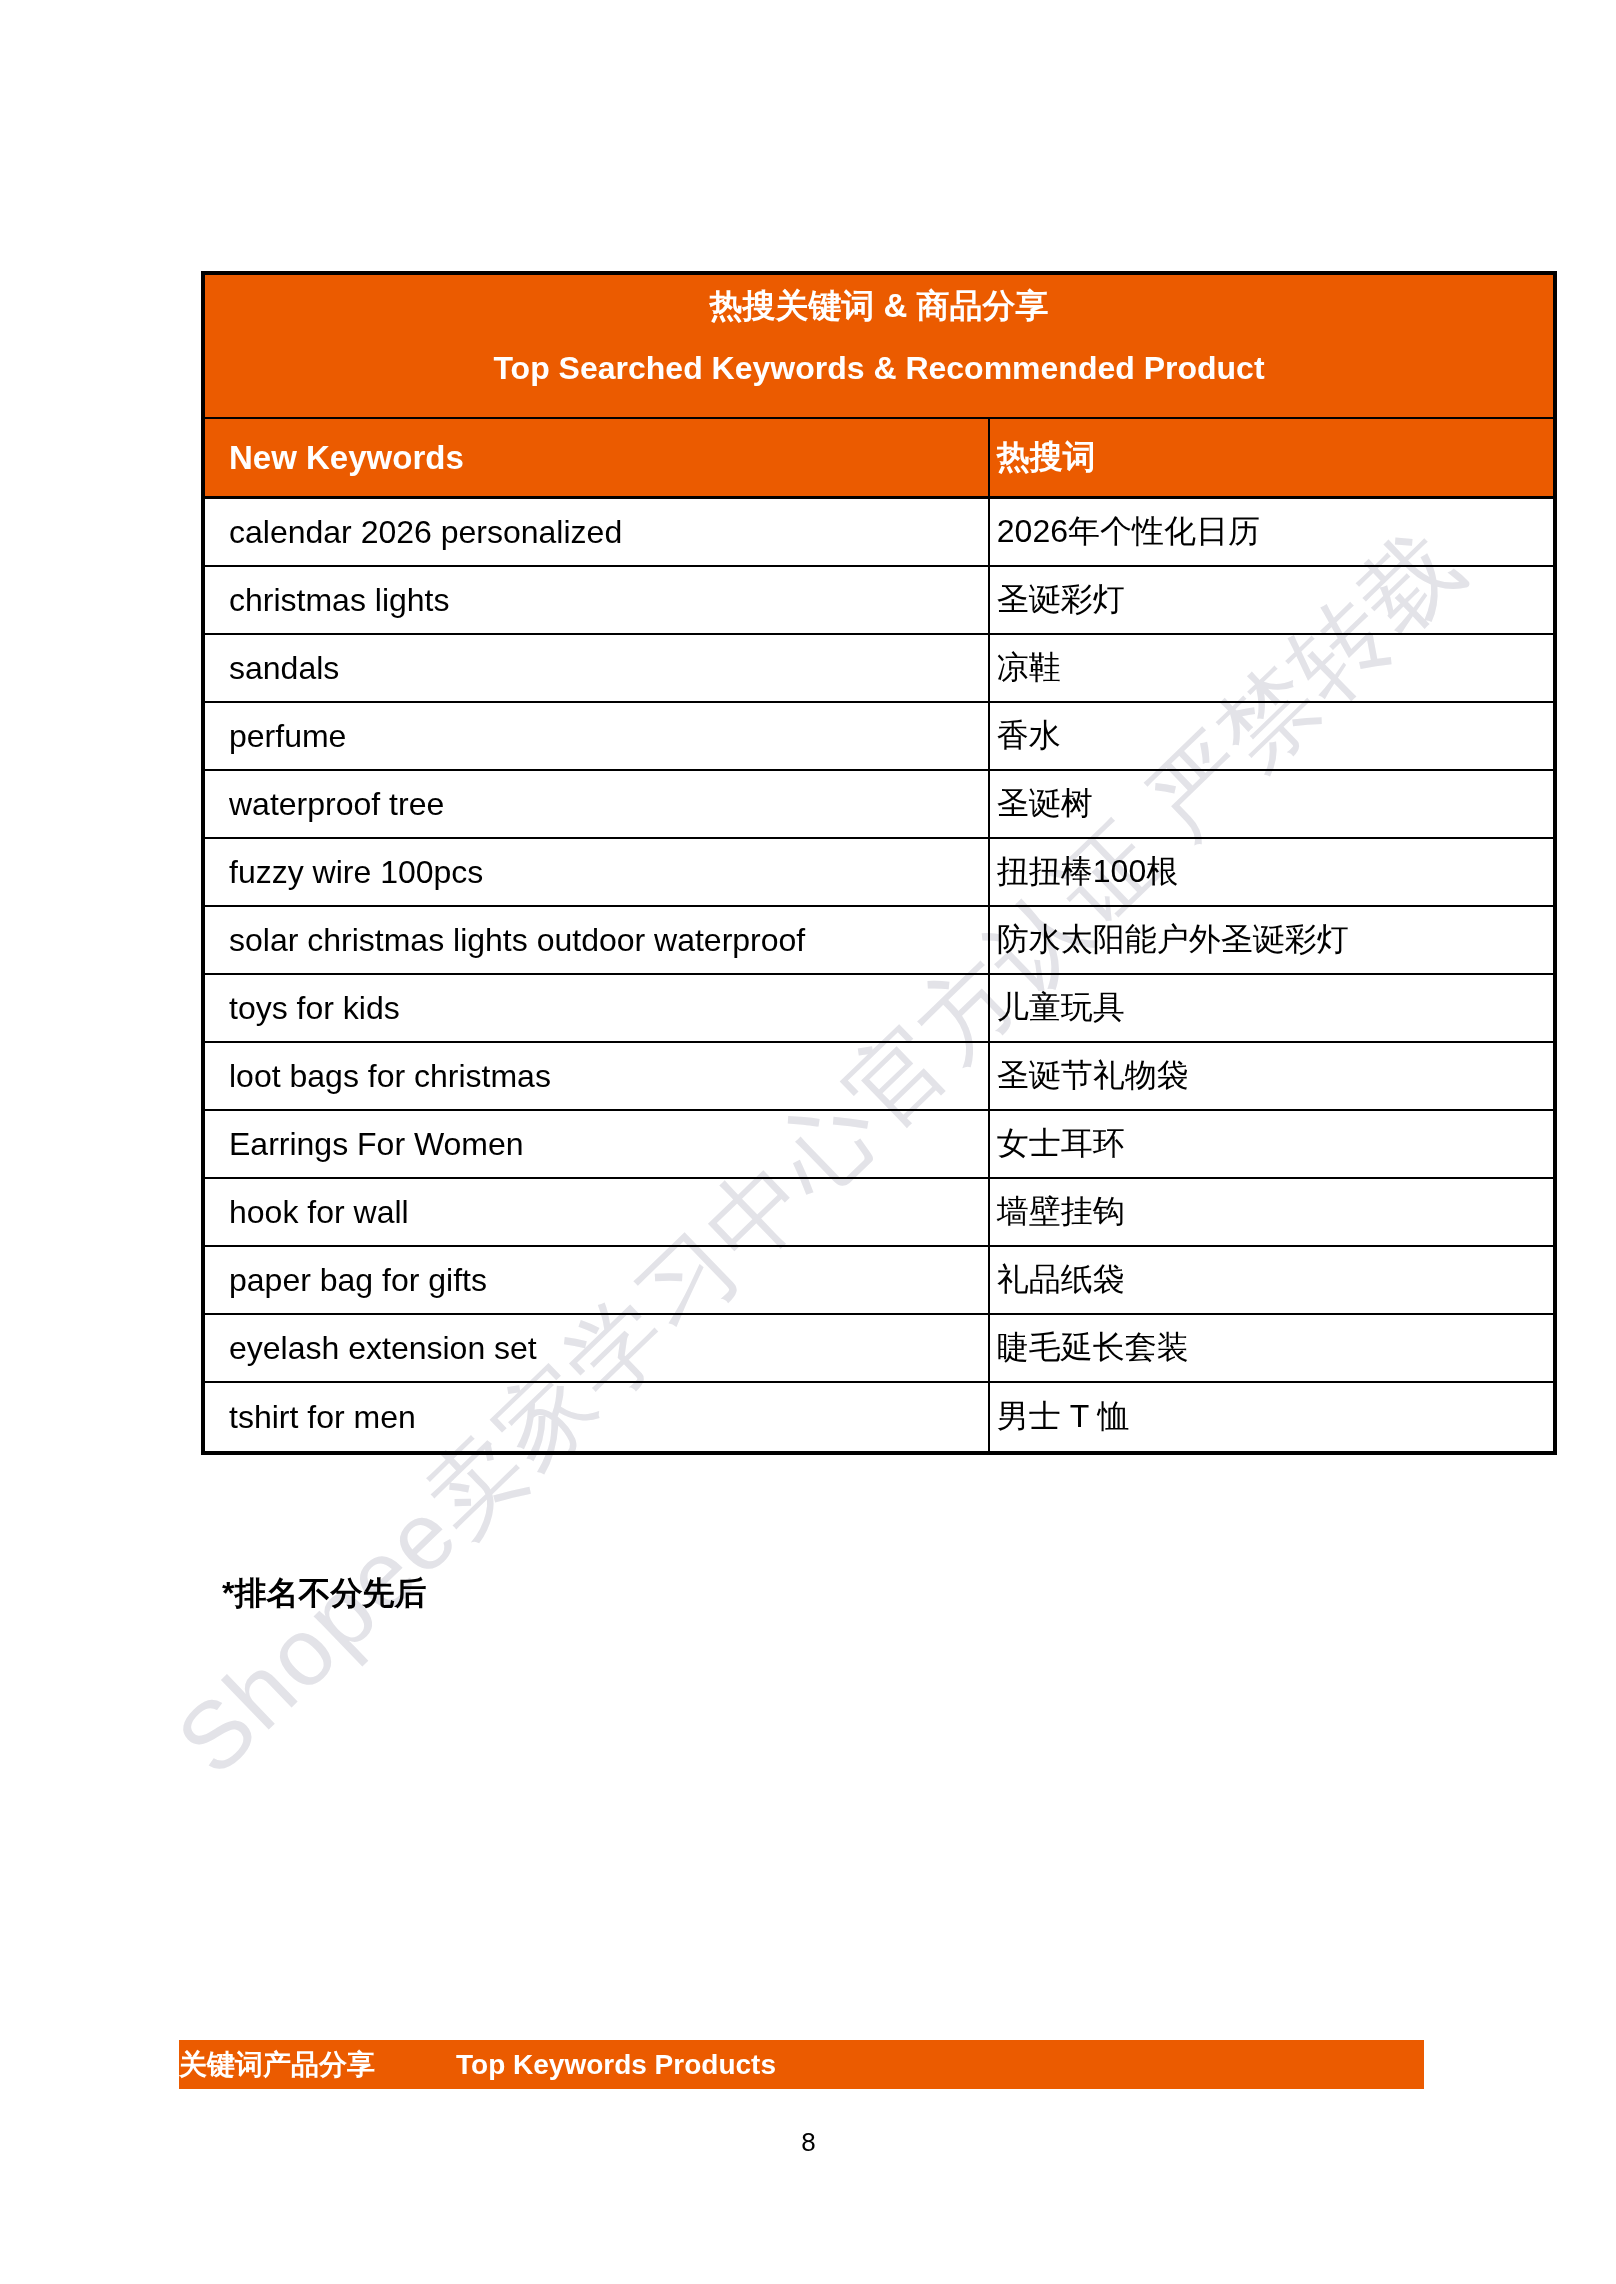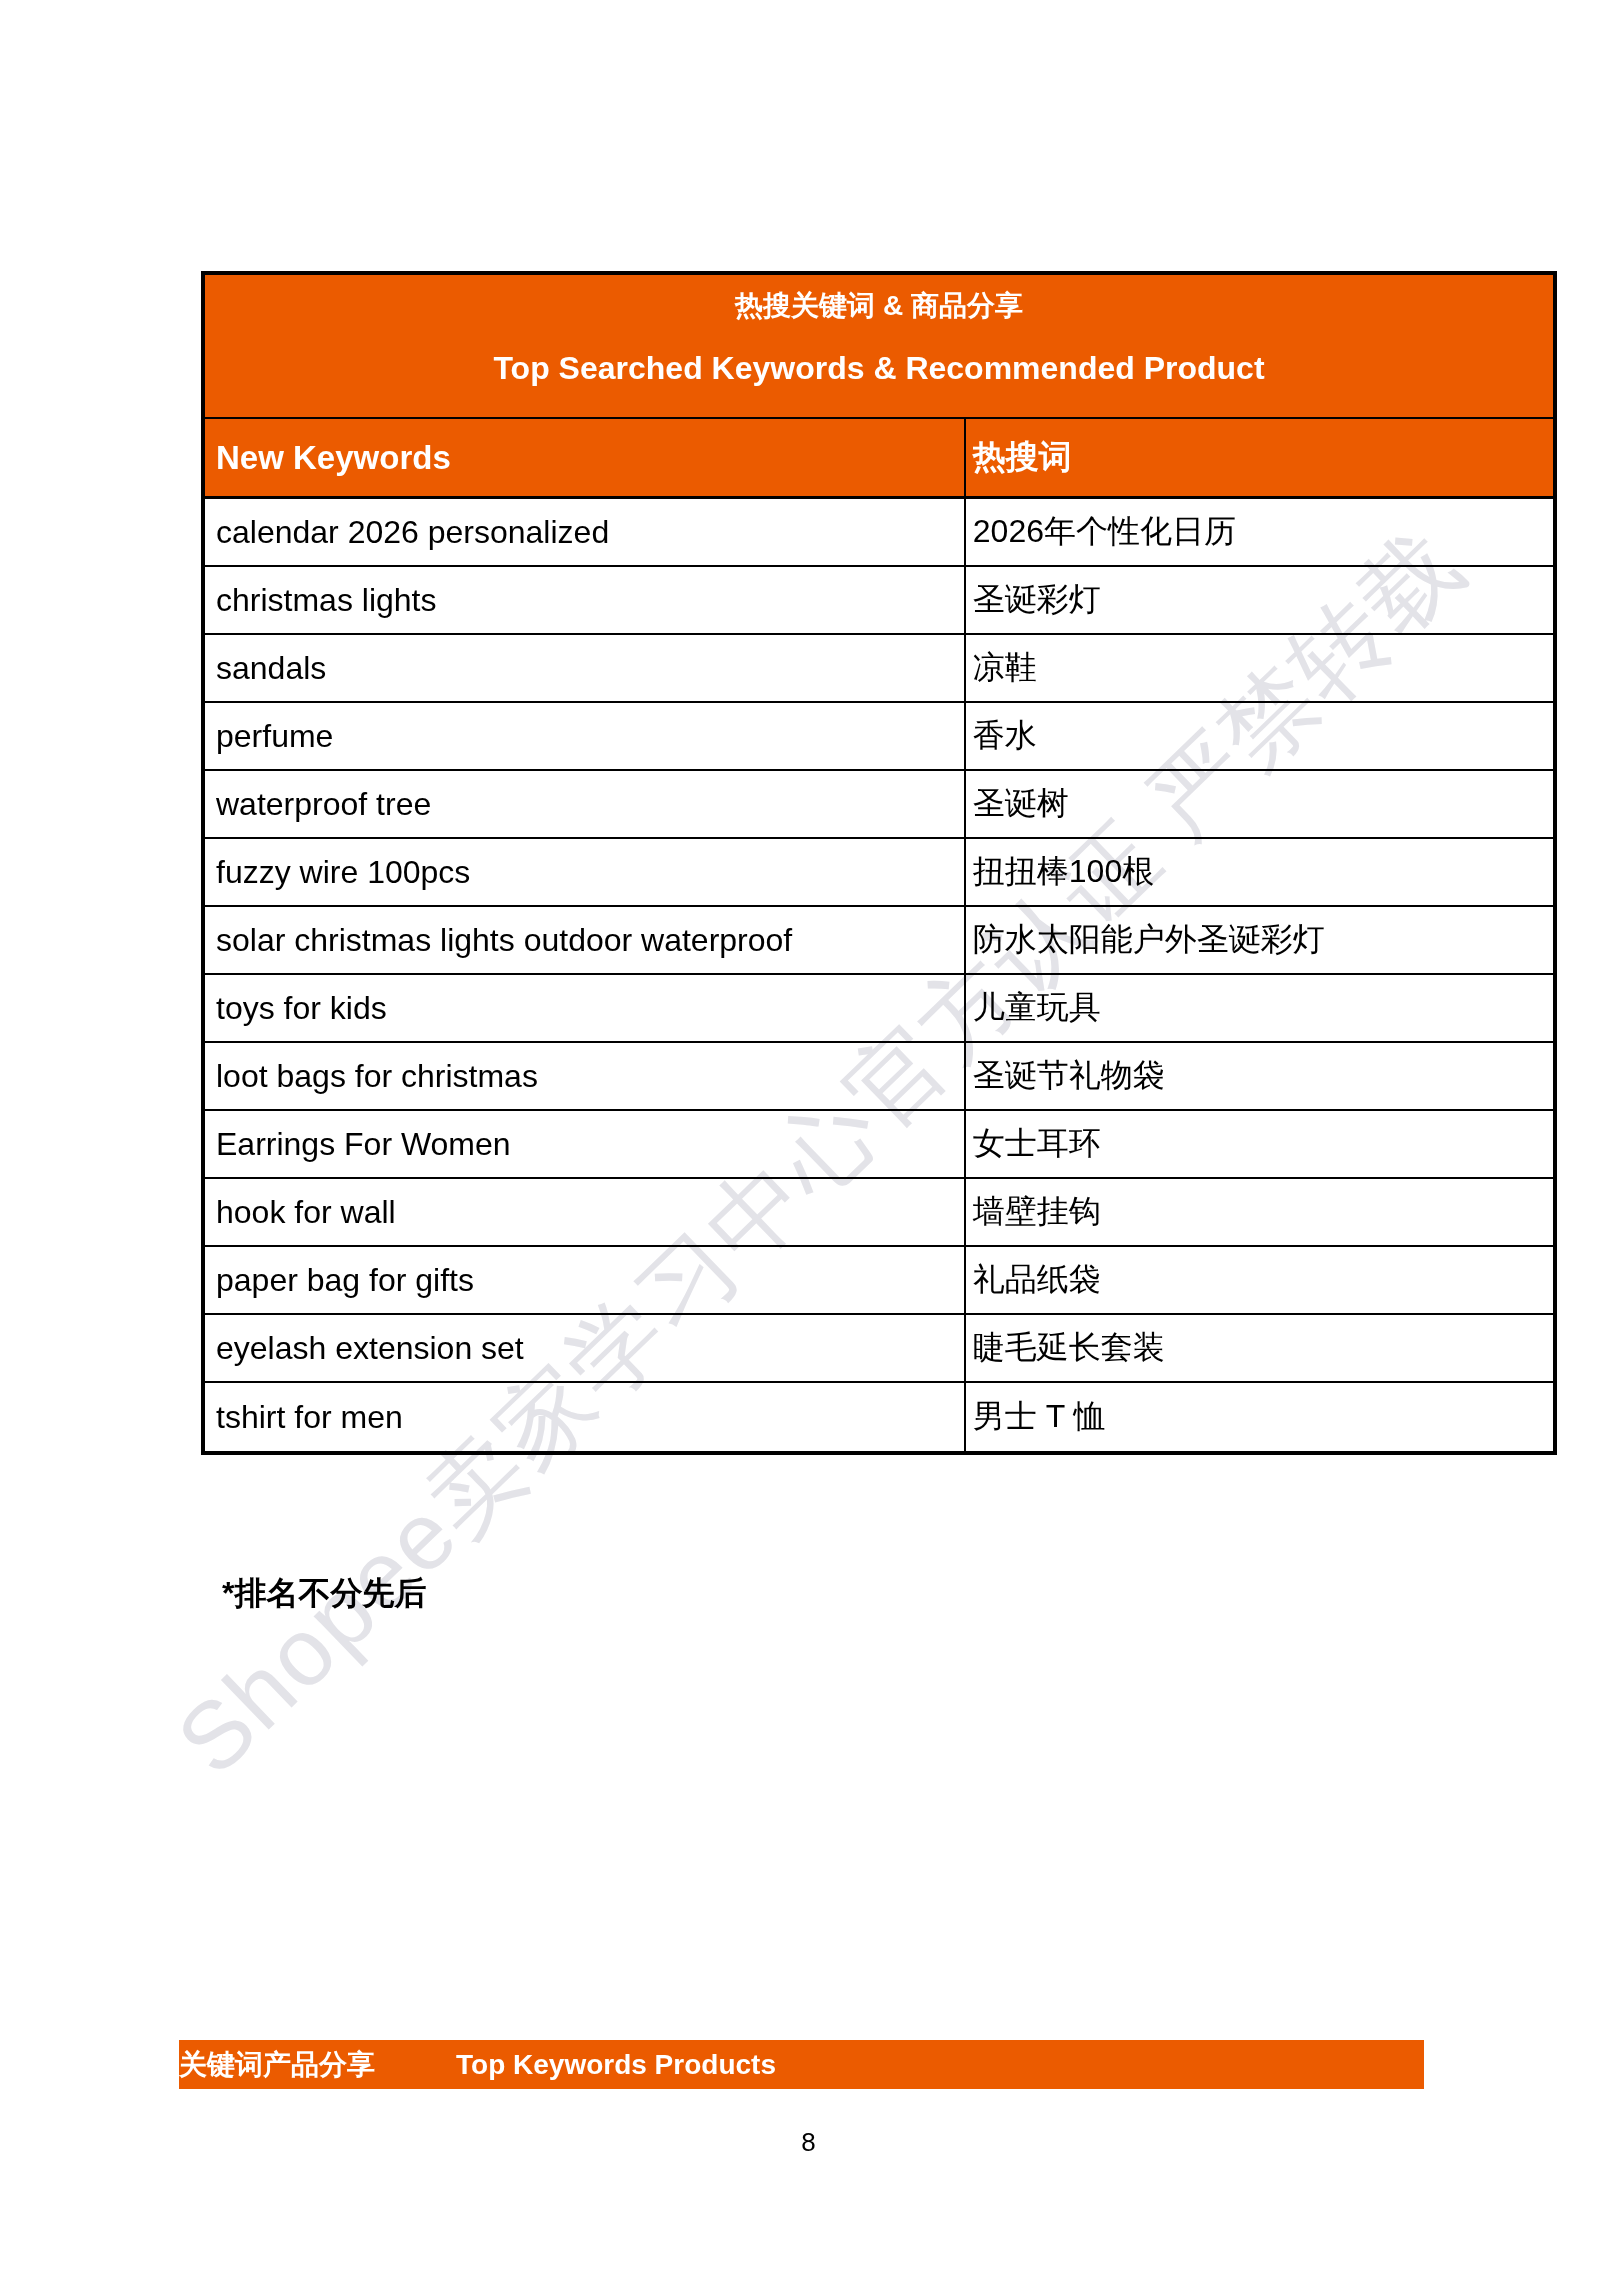--- a/index.html
+++ b/index.html
@@ -28,30 +28,30 @@
     position:absolute;left:201px;top:271px;width:1356px;
     border:4.1px solid var(--border);z-index:2;
   }
   .banner{
     background:var(--orange);color:#ffffff;height:144px;
     display:flex;flex-direction:column;align-items:center;
     padding-top:11px;gap:24.4px;
     border-bottom:2.7px solid var(--border);
     text-align:center;font-weight:bold;
   }
-  .banner .t-zh{font-size:28px;line-height:39px;}
+  .banner .t-zh{font-size:33px;line-height:39px;}
   .banner .t-en{font-size:32px;line-height:39px;}
   .colhead{
     display:flex;background:var(--orange);color:#ffffff;
     height:80px;border-bottom:3.4px solid var(--border);
     font-size:33px;
   }
   .c1{
     width:761px;flex:0 0 761px;border-right:2.7px solid var(--border);
-    display:flex;align-items:center;padding-left:11px;
+    display:flex;align-items:center;margin-left:24px;
   }
   .c2{
     flex:1;display:flex;align-items:center;padding-left:6.8px;
   }
   .colhead .c1{font-weight:bold;}
   .colhead .c2{font-weight:bold;}
   .row{
     display:flex;height:68px;border-bottom:2.7px solid var(--border);
     font-size:32px;color:#000000;background:transparent;
   }

